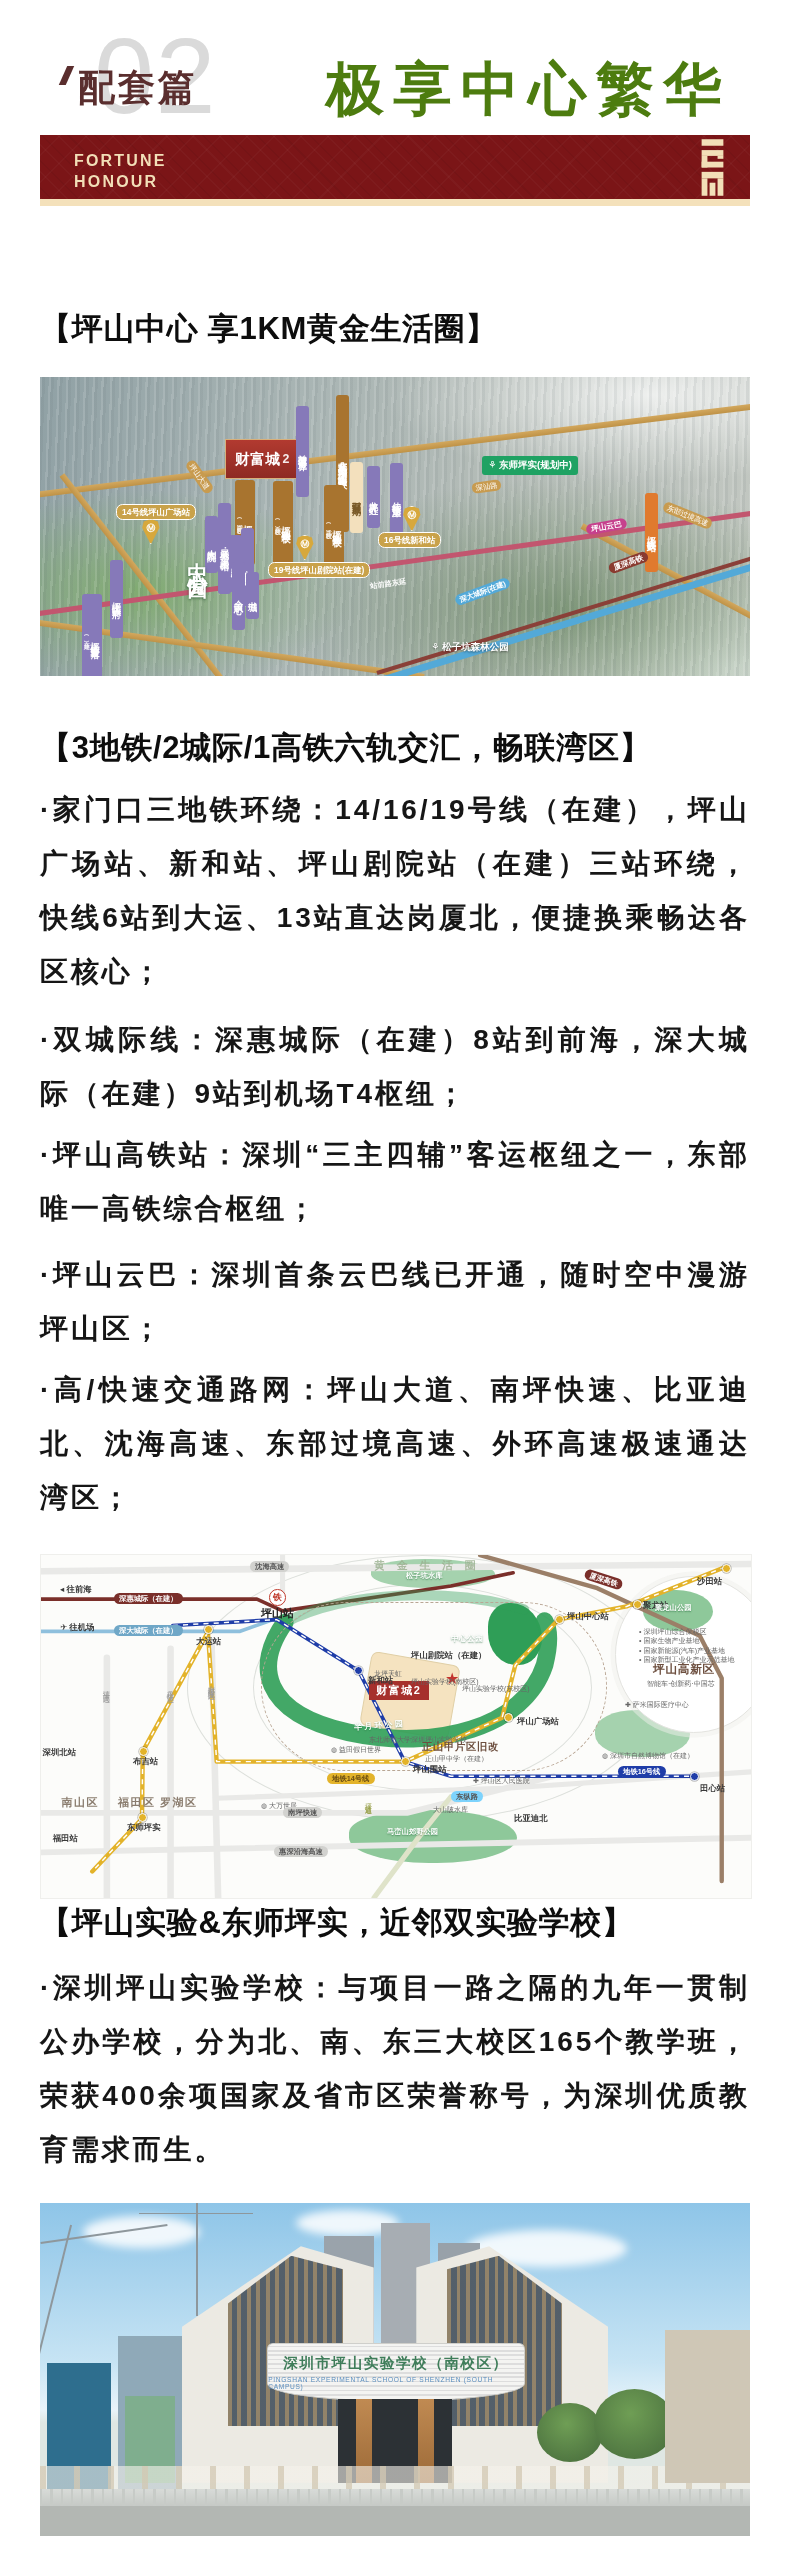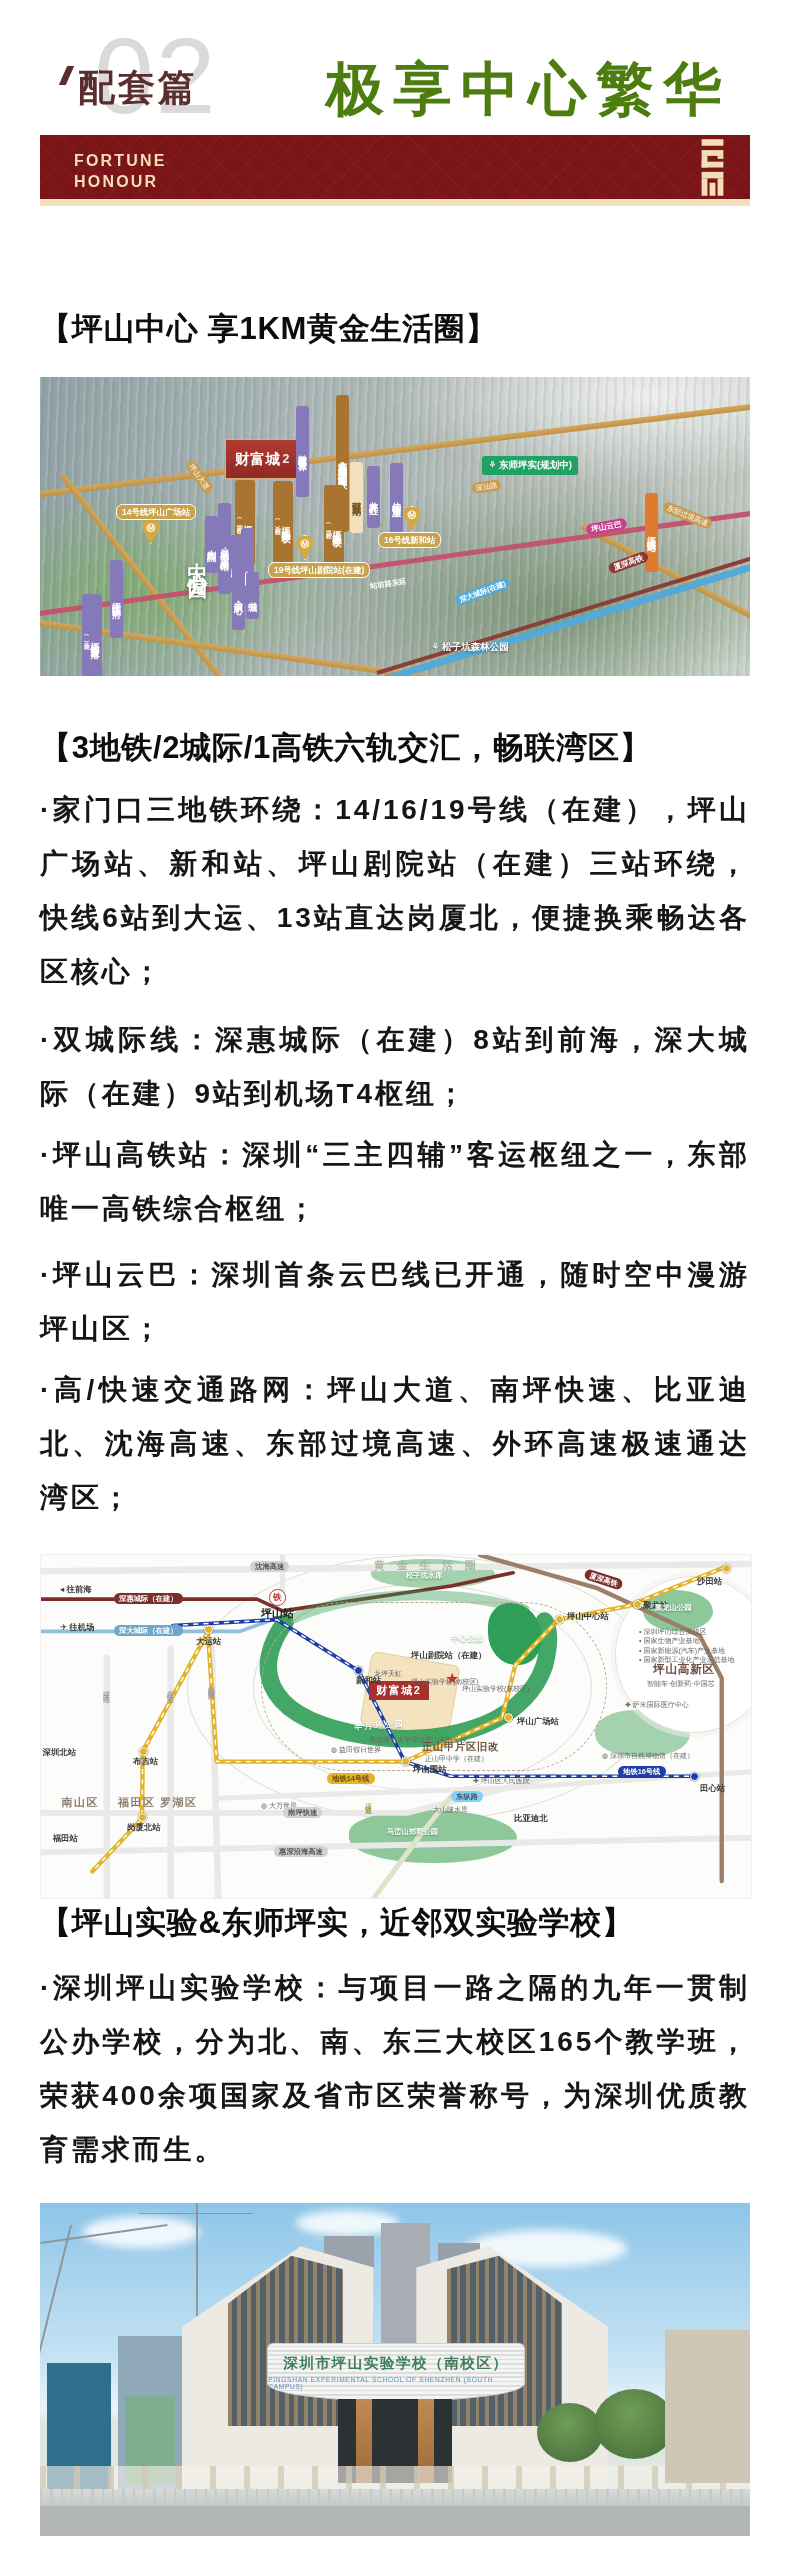--- a/index.html
+++ b/index.html
@@ -255,29 +255,29 @@
         <div class="lbl m-pill" style="left: 209px; top: 5.9px; background: rgb(210, 210, 207); color: rgb(85, 85, 85);"><span>沈海高速</span></div>
         <div class="lbl m-gold" style="left: 333px; top: 2.9px;"><span>黄金生活圈</span></div>
         <div class="lbl m-st" style="left: 155px; top: 81px;"><span>大运站</span></div>
         <div class="lbl m-dot" style="left: 163px; top: 70px; background: rgb(227, 179, 42);"></div>
         <div class="lbl m-road-v" style="left: 60px; top: 130px;"><span>清平高速</span></div>
         <div class="lbl m-road-v" style="left: 124px; top: 130px;"><span>丹平快速</span></div>
         <div class="lbl m-road-v" style="left: 165px; top: 124px;"><span>东部过境高速</span></div>
         <div class="lbl m-st" style="left: 1.5px; top: 192px;"><span>深圳北站</span></div>
         <div class="lbl m-st" style="left: 92px; top: 201px;"><span>布吉站</span></div>
         <div class="lbl m-dot" style="left: 98px; top: 192px; background: rgb(227, 179, 42);"></div>
-        <div class="lbl m-st" style="left: 86px; top: 267px;"><span>岗厦北站</span></div>
+        <div class="lbl m-st" style="left: 86px; top: 267px;"><span>东师坪实</span></div>
         <div class="lbl m-dot" style="left: 97px; top: 258px; background: rgb(227, 179, 42);"></div>
         <div class="lbl m-st" style="left: 11.7px; top: 278px;"><span>福田站</span></div>
         <div class="lbl m-area" style="left: 20.5px; top: 240px;"><span>南山区</span></div>
         <div class="lbl m-area" style="left: 77px; top: 240px;"><span>福田区</span></div>
         <div class="lbl m-area" style="left: 119px; top: 240px;"><span>罗湖区</span></div>
         <div class="lbl m-rail" style="left: 228px; top: 34px;"><span>铁</span></div>
         <div class="lbl m-st-big" style="left: 220px; top: 51px;"><span>坪山站</span></div>
-        <div class="lbl m-st" style="left: 315px; top: 120px;"><span>新和站</span></div>
+        <div class="lbl m-st" style="left: 327px; top: 120px;"><span>新和站</span></div>
         <div class="lbl m-dot" style="left: 313px; top: 111px; background: rgb(31, 61, 168);"></div>
         <div class="lbl m-st" style="left: 370px; top: 95px;"><span>坪山剧院站（在建）</span></div>
         <div class="lbl m-st" style="left: 372px; top: 209px;"><span>坪山围站</span></div>
         <div class="lbl m-dot" style="left: 360px; top: 202px; background: rgb(227, 179, 42);"></div>
         <div class="lbl m-st" style="left: 476px; top: 161px;"><span>坪山广场站</span></div>
         <div class="lbl m-dot" style="left: 463px; top: 158px; background: rgb(227, 179, 42);"></div>
         <div class="lbl m-st" style="left: 526px; top: 56px;"><span>坪山中心站</span></div>
         <div class="lbl m-dot" style="left: 514px; top: 60px; background: rgb(227, 179, 42);"></div>
         <div class="lbl m-st" style="left: 602px; top: 45px;"><span>聚龙站</span></div>
         <div class="lbl m-dot" style="left: 592px; top: 45px; background: rgb(227, 179, 42);"></div>

